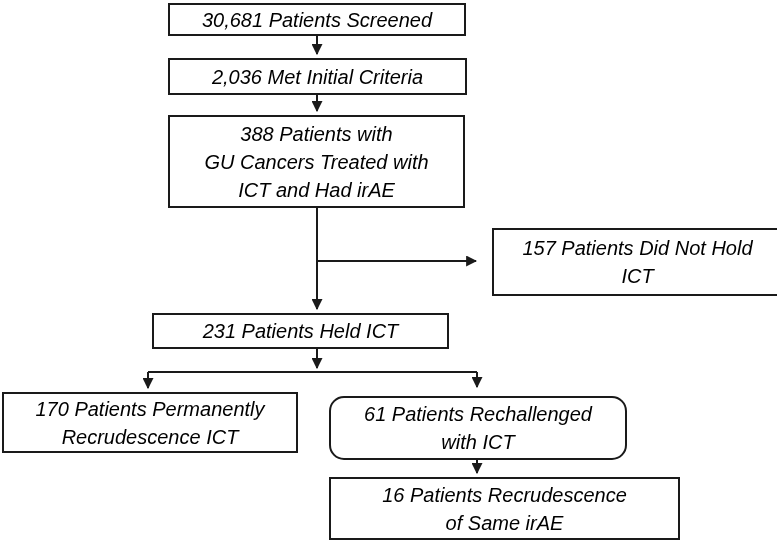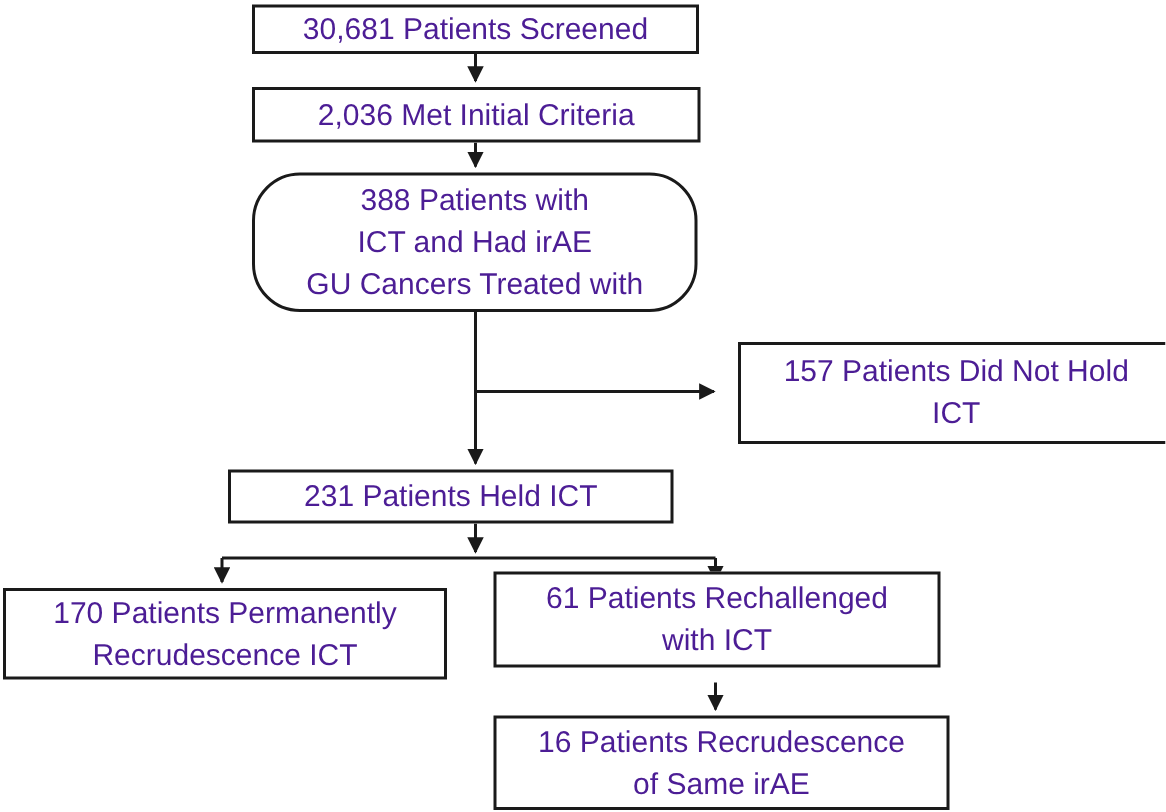--- a/index.html
+++ b/index.html
@@ -6,22 +6,23 @@
     margin: 0;
     padding: 0;
     background: #ffffff;
   }
   .stage {
     position: relative;
     width: 777px;
     height: 541px;
     background: #ffffff;
     font-family: "Liberation Sans", sans-serif;
-    color: #4c1d95;
+    color: #000000;
     overflow: hidden;
+    font-style: italic;
   }
   .connectors {
     position: absolute;
     left: 0;
     top: 0;
     width: 777px;
     height: 541px;
   }
   .box {
     position: absolute;
@@ -33,26 +34,26 @@
     align-items: center;
     justify-content: center;
     text-align: center;
     font-size: 20px;
     line-height: 28px;
     white-space: nowrap;
   }
   
   .b-screened        { left: 168px; top:   3px; width: 298px; height: 33px; }
   .b-initial         { left: 168px; top:  58px; width: 299px; height: 37px; text-align: center; }
-  .b-gu              { left: 168px; top: 115px; width: 297px; height: 93px; border-radius: 32px; }
+  .b-gu              { left: 168px; top: 115px; width: 297px; height: 93px; }
   .b-nothold         { left: 492px; top: 228px; width: 291px; height: 68px; }
   .b-held            { left: 152px; top: 313px; width: 297px; height: 36px; }
   .b-discontinued    { left:   2px; top: 392px; width: 296px; height: 61px; }
-  .b-rechallenged    { left: 329px; top: 381px; width: 298px; height: 64px; }
-  .b-recrudescence   { left: 329px; top: 477px; width: 304px; height: 63px; }
+  .b-rechallenged    { left: 329px; top: 396px; width: 298px; height: 64px; border-radius: 15px; }
+  .b-recrudescence   { left: 329px; top: 477px; width: 351px; height: 63px; }
 </style>
 </head>
 <body>
 
 <div class="stage">
 
   <svg class="connectors" viewBox="0 0 777 541" xmlns="http://www.w3.org/2000/svg">
     <defs>
       <marker id="ah" viewBox="0 0 10 10" refX="9" refY="5" markerWidth="5.5" markerHeight="5.5" orient="auto-start-reverse">
         <path d="M0,0 L10,5 L0,10 z" fill="#1a1a1a"></path>
@@ -74,22 +75,22 @@
   <div class="box b-screened">
     <div>30,681 Patients Screened</div>
   </div>
 
   <div class="box b-initial">
     <div>2,036 Met Initial Criteria</div>
   </div>
 
   <div class="box b-gu">
     <div>388 Patients with</div>
+    <div>GU Cancers Treated with</div>
     <div>ICT and Had irAE</div>
-    <div>GU Cancers Treated with</div>
   </div>
 
   <div class="box b-nothold">
     <div>157 Patients Did Not Hold</div>
     <div>ICT</div>
   </div>
 
   <div class="box b-held">
     <div>231 Patients Held ICT</div>
   </div>

